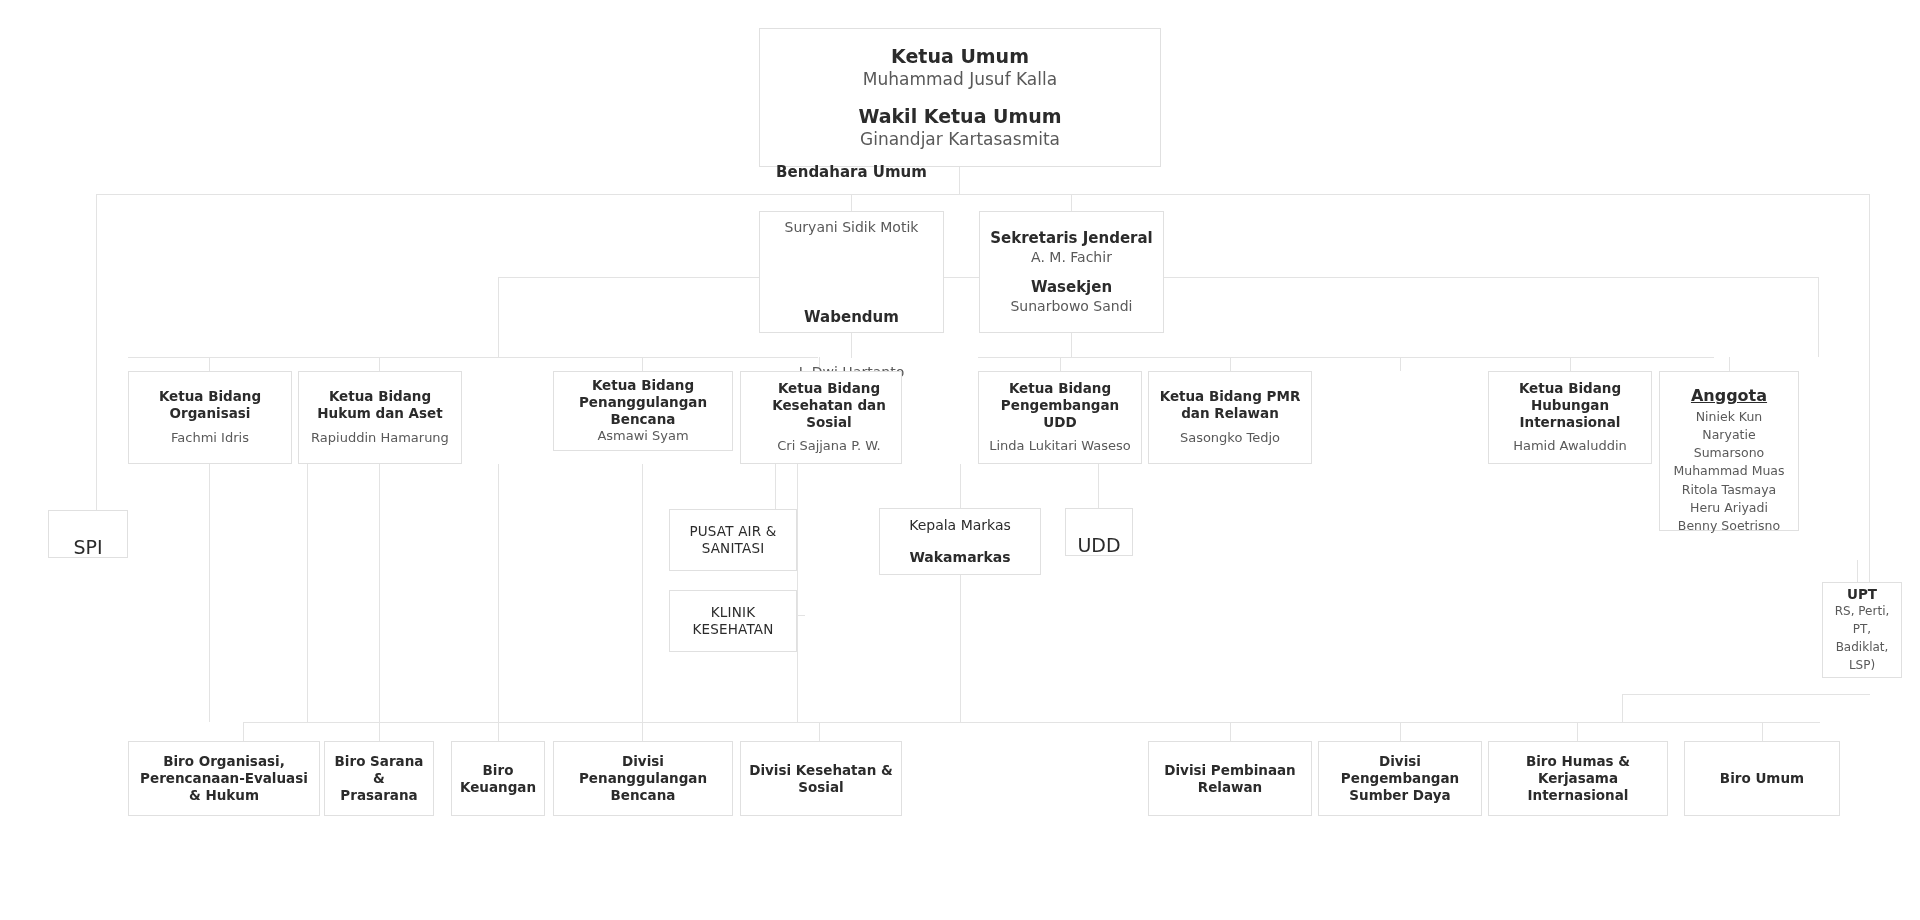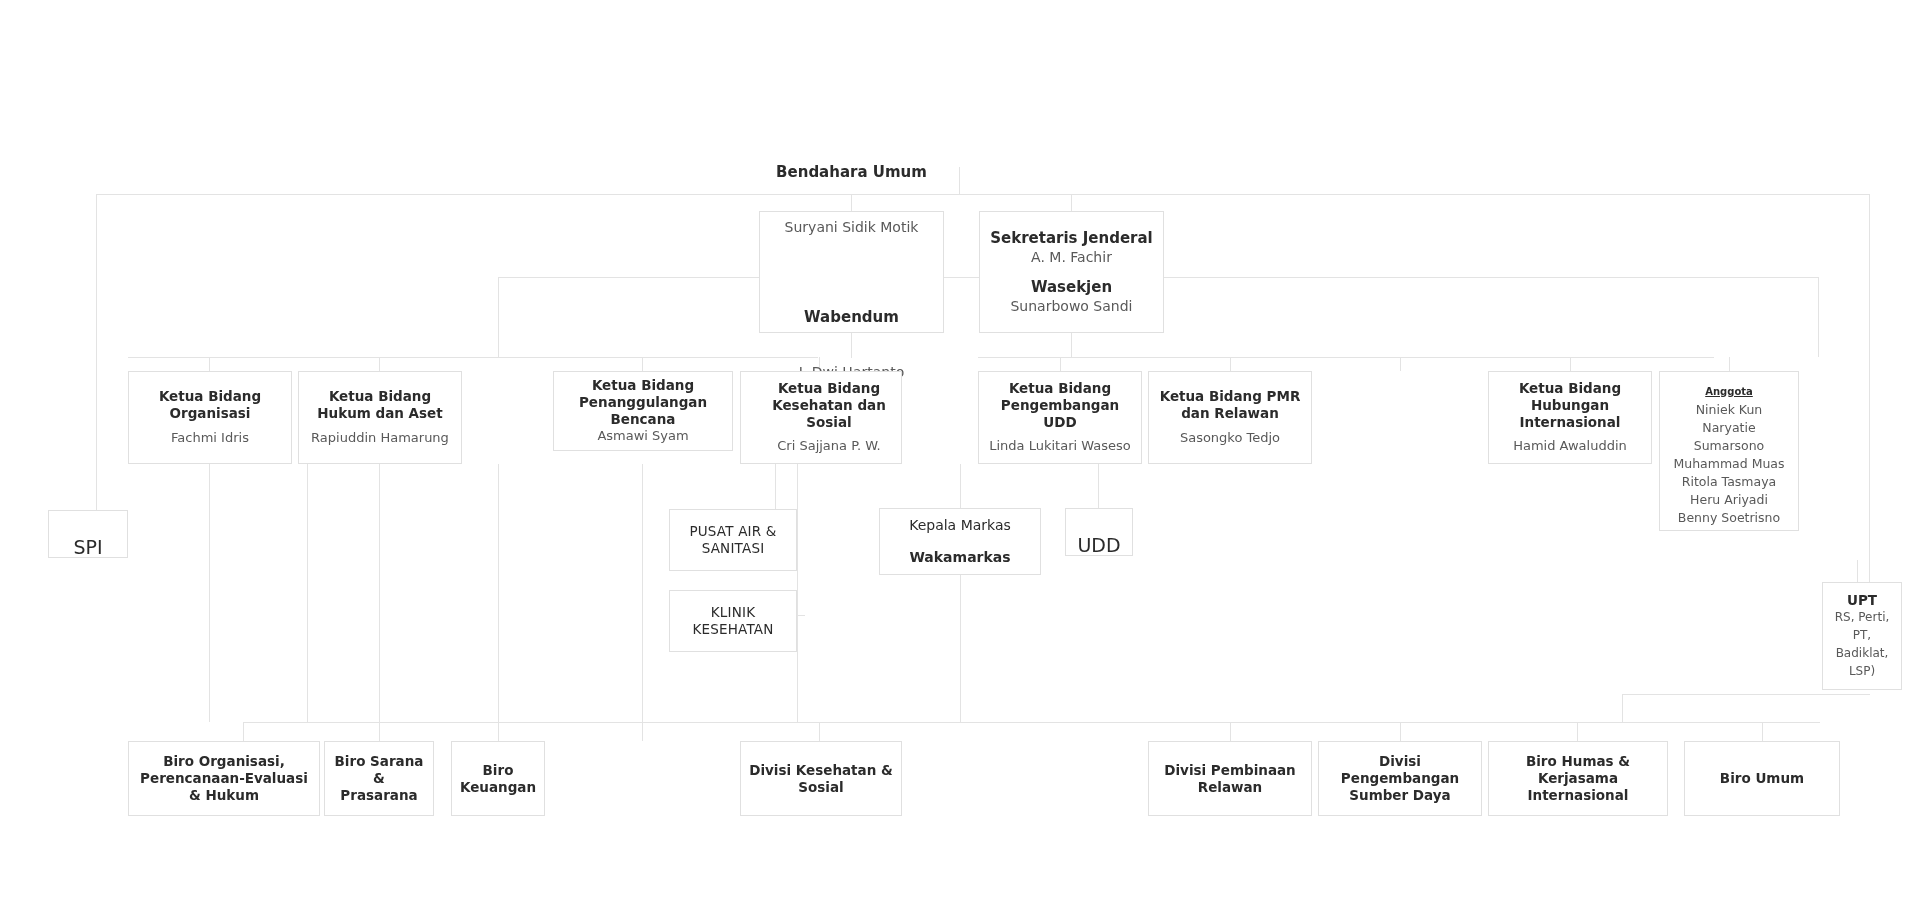--- a/index.html
+++ b/index.html
@@ -61,21 +61,21 @@
 
   .s-unit .title{font-size:13.5px;letter-spacing:.2px;}
 
   .s-small .title{font-size:19px;margin-top:28px;}
 
   .s-upt .title{font-size:13.5px;}
   .s-upt .name{font-size:12px;line-height:1.5;}
 
   .s-bot .title{font-size:13.5px;}
 
-  .s-ang .title{font-size:10px;margin-bottom:2px;text-decoration:underline;}
+  .s-ang .title{font-size:16px;margin-bottom:2px;text-decoration:underline;}
   .s-ang .name{font-size:12.5px;line-height:1.45;}
 
   .s-km .title{font-size:14px;}
   .s-km .title + .title{margin-top:14px;}
 </style>
 </head>
 <body>
 
 <div id="chart">
 
@@ -139,20 +139,27 @@
   <div class="ln lnv" style="left:819px;top:722px;height:19px;"></div>
   <div class="ln lnv" style="left:1230px;top:722px;height:19px;"></div>
   <div class="ln lnv" style="left:1400px;top:722px;height:19px;"></div>
   <div class="ln lnv" style="left:1577px;top:722px;height:19px;"></div>
   <div class="ln lnv" style="left:1762px;top:722px;height:19px;"></div>
 
   <div class="ln lnh" style="left:1622px;top:694px;width:248px;"></div>
   <div class="ln lnv" style="left:1622px;top:694px;height:28px;"></div>
   <div class="ln lnv" style="left:1857px;top:560px;height:22px;"></div>
 
+  <div class="box s-top" style="left:759px;top:28px;width:402px;height:139px;">
+    <div class="title">Ketua Umum</div>
+    <div class="name">Muhammad Jusuf Kalla</div>
+    <div class="gap"></div>
+    <div class="title">Wakil Ketua Umum</div>
+    <div class="name">Ginandjar Kartasasmita</div>
+  </div>
 
   <div class="box s-mid" style="left:759px;top:211px;width:185px;height:122px;gap:36px;">
     <div class="title">Bendahara Umum</div>
     <div class="name">Suryani Sidik Motik</div>
     <div class="gap"></div>
     <div class="title">Wabendum</div>
     <div class="name">J. Dwi Hartanto</div>
   </div>
 
   <div class="box s-mid" style="left:979px;top:211px;width:185px;height:122px;">
@@ -230,37 +237,40 @@
 
   <div class="box s-km" style="left:879px;top:508px;width:162px;height:67px;">
     <div class="title" style="font-weight:normal;">Kepala Markas</div>
     <div class="title" style="font-weight:bold;">Wakamarkas</div>
   </div>
 
   <div class="box s-small" style="left:1065px;top:508px;width:68px;height:48px;">
     <div class="title" style="font-weight:normal;">UDD</div>
   </div>
 
-  <div class="box s-upt" style="left:1822px;top:582px;width:80px;height:108px;">
+  <div class="box s-upt" style="left:1822px;top:582px;width:80px;height:96px;">
     <div class="title">UPT</div>
     <div class="name">RS, Perti, PT, Badiklat, LSP)</div>
   </div>
 
   <div class="box s-bot" style="left:128px;top:741px;width:192px;height:75px;">
     <div class="title">Biro Organisasi, Perencanaan-Evaluasi &amp; Hukum</div>
   </div>
 
   <div class="box s-bot" style="left:324px;top:741px;width:110px;height:75px;">
     <div class="title">Biro Sarana &amp; Prasarana</div>
   </div>
 
   <div class="box s-bot" style="left:451px;top:741px;width:94px;height:75px;">
     <div class="title">Biro Keuangan</div>
   </div>
 
+  <div class="box s-bot" style="left:553px;top:741px;width:180px;height:75px;">
+    <div class="title">Divisi Penanggulangan Bencana</div>
+  </div>
 
   <div class="box s-bot" style="left:740px;top:741px;width:162px;height:75px;">
     <div class="title">Divisi Kesehatan &amp; Sosial</div>
   </div>
 
   <div class="box s-bot" style="left:1148px;top:741px;width:164px;height:75px;">
     <div class="title">Divisi Pembinaan Relawan</div>
   </div>
 
   <div class="box s-bot" style="left:1318px;top:741px;width:164px;height:75px;">

